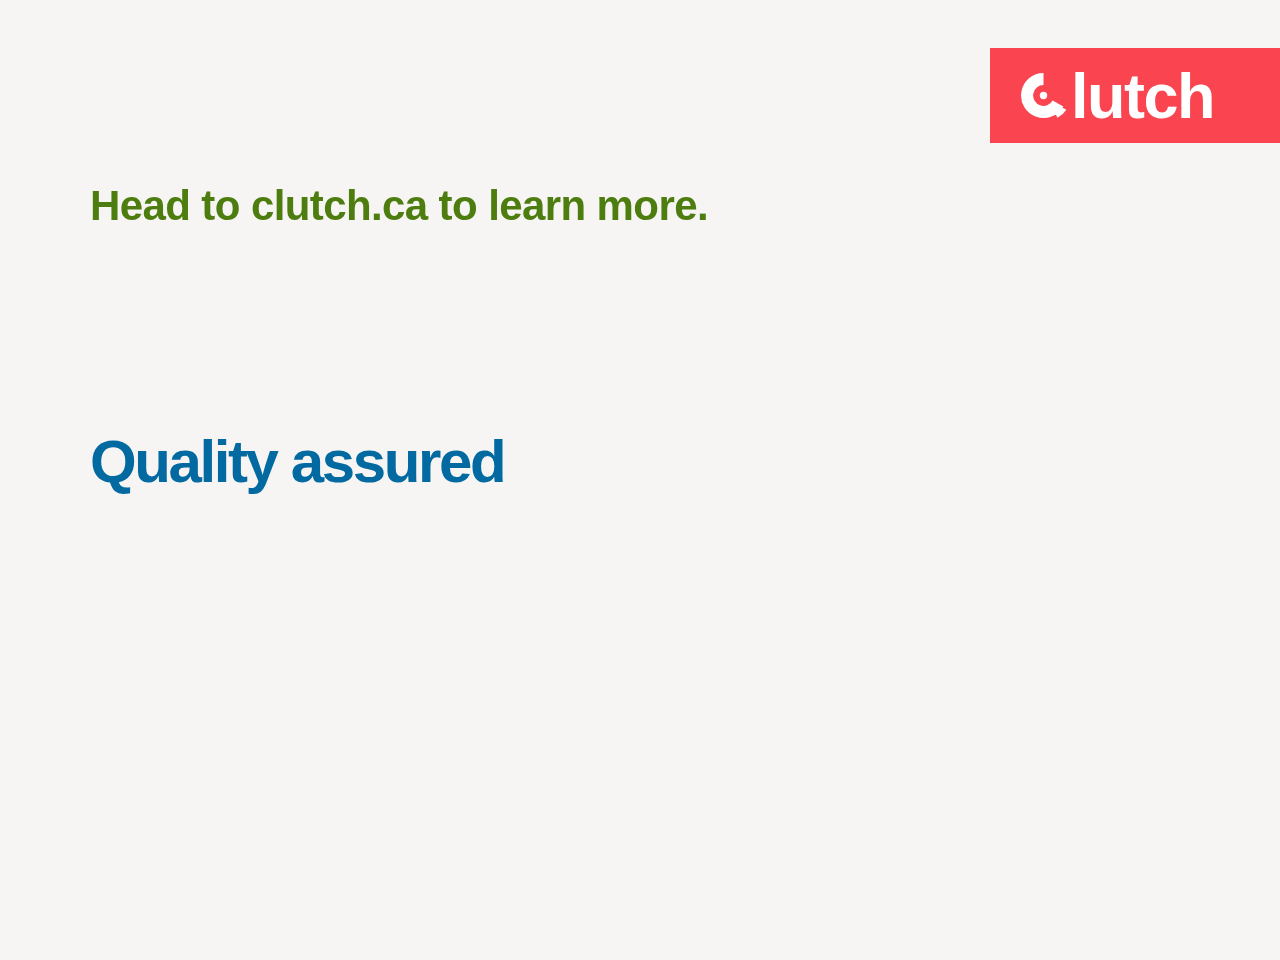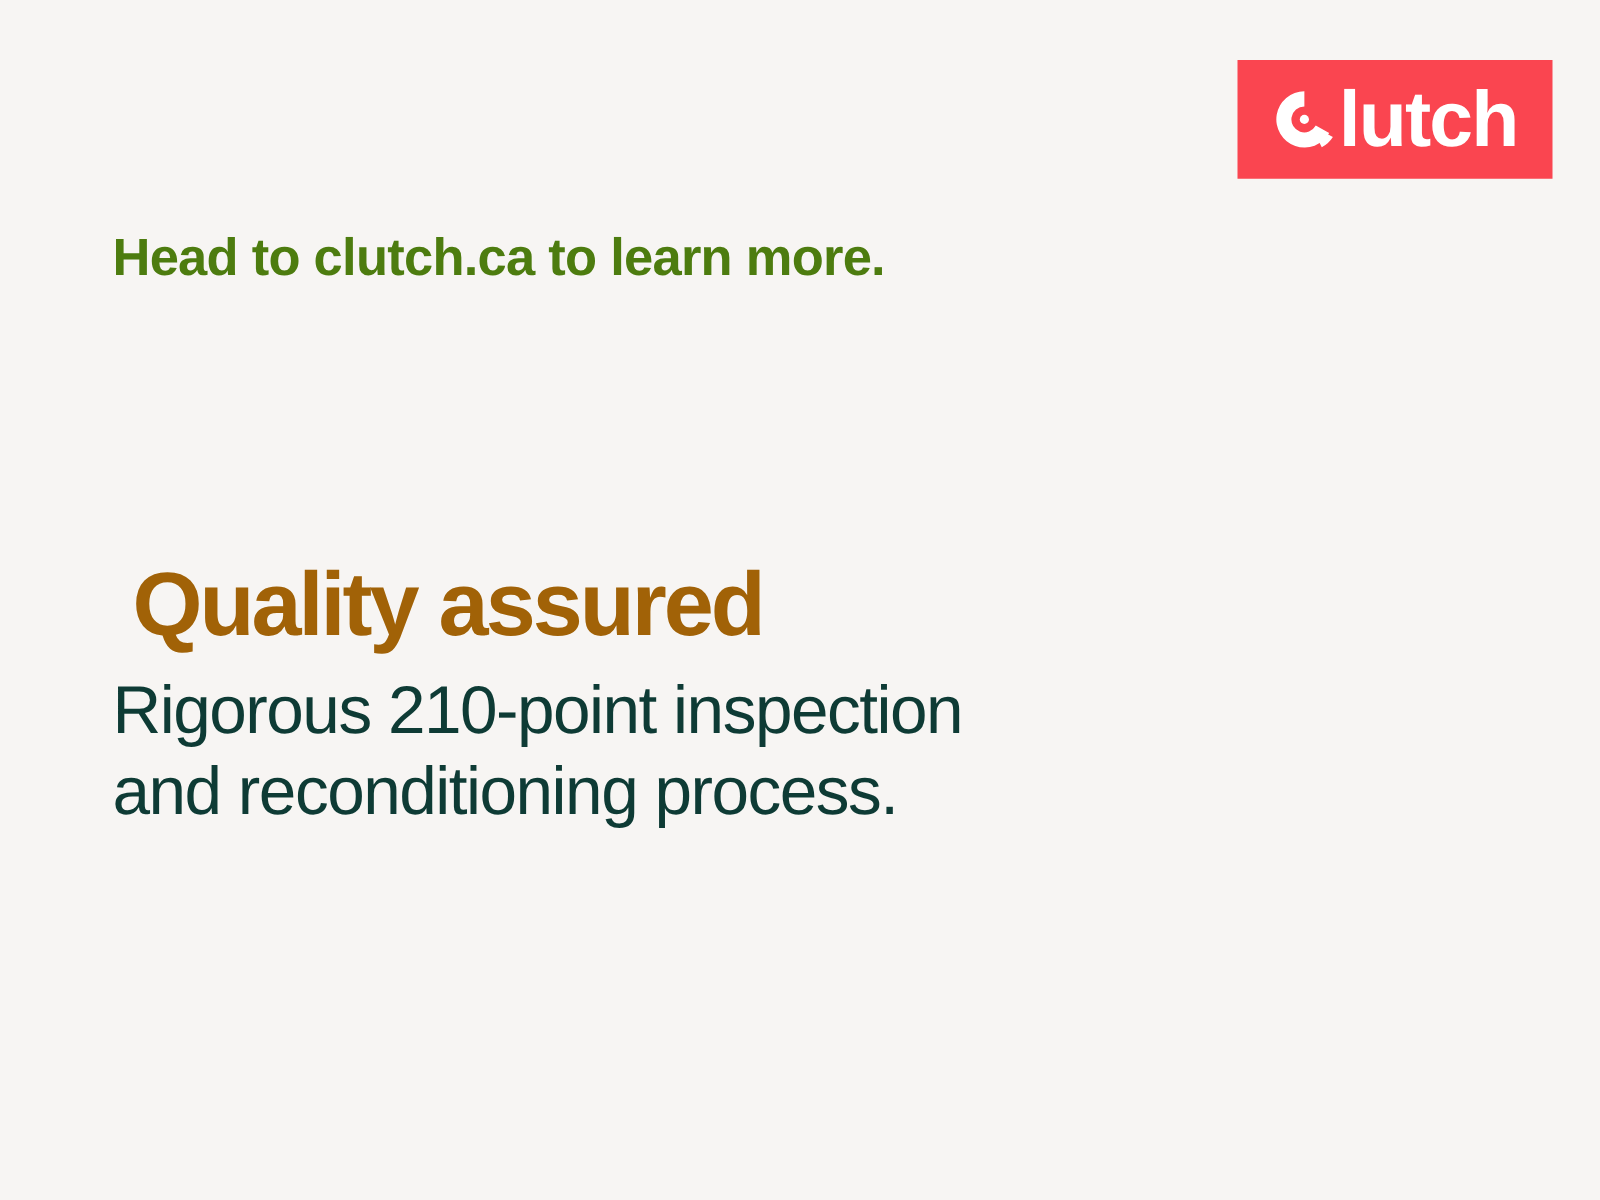--- a/index.html
+++ b/index.html
@@ -20,21 +20,21 @@
     width: 1280px;
     height: 960px;
     background: #f7f5f3;
   }
 
   
   .brand-block {
     position: absolute;
     top: 48px;
     left: 990px;
-    width: 252px;
+    width: 290px;
     height: 95px;
     background: #fa4550;
     display: flex;
     align-items: center;
     padding-left: 29px;
     box-sizing: border-box;
   }
   .brand-wordmark {
     display: flex;
     align-items: center;
@@ -72,25 +72,25 @@
   }
 
   
   .message {
     position: absolute;
     left: 90px;
     top: 432px;
     width: 960px;
   }
   .headline {
-    margin: 16px;
-    font-size: 72px;
+    margin: 0;
+    font-size: 60px;
     line-height: 1.0;
     font-weight: 700;
-    color: #a16207;
+    color: #0369a1;
     letter-spacing: -2.4px;
   }
   .subhead {
     margin: 14px 0 0 0;
     font-size: 54px;
     line-height: 1.2;
     font-weight: 400;
     color: #0e3b35;
     letter-spacing: -1.2px;
   }
@@ -115,19 +115,15 @@
         <circle cx="50" cy="50" r="7.5" fill="#ffffff"></circle>
       </svg>
       <span class="brand-text">lutch</span>
     </div>
   </div>
 
   <div class="kicker">Head to clutch.ca to learn more.</div>
 
   <div class="message">
     <h1 class="headline">Quality assured</h1>
-    <p class="subhead">
-      <span class="subhead-line">Rigorous 210-point inspection</span>
-      <span class="subhead-line">and reconditioning process.</span>
-    </p>
   </div>
 
 </div>
 
 </body></html>

